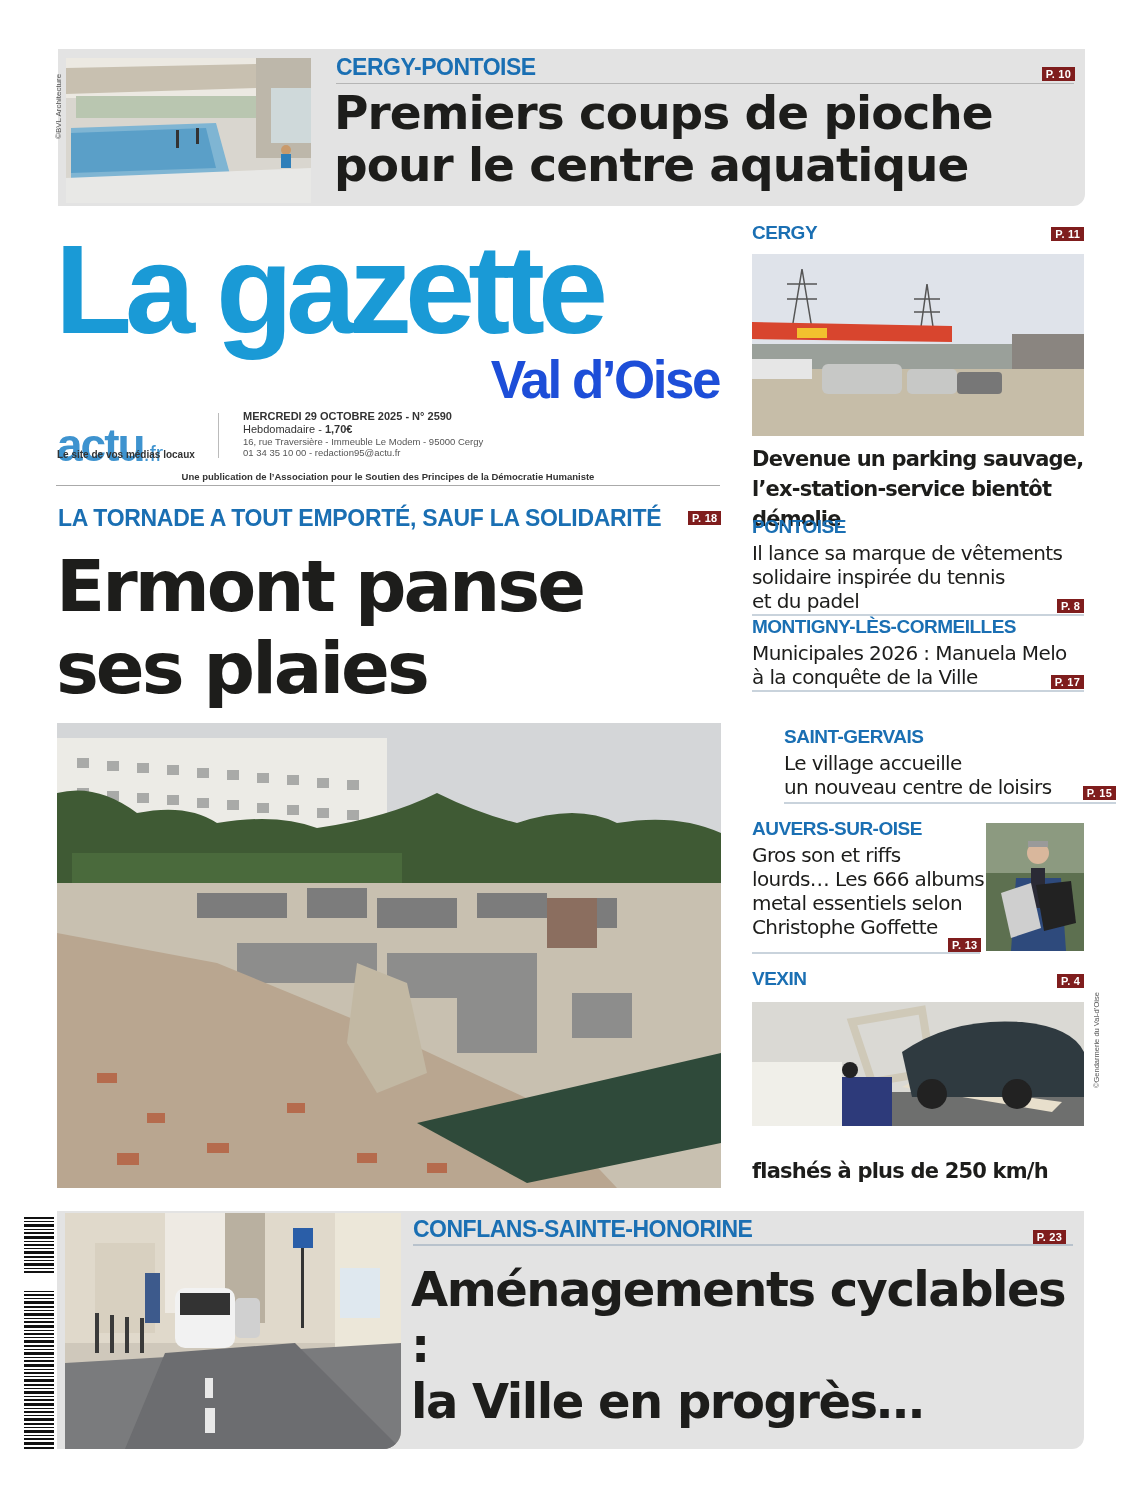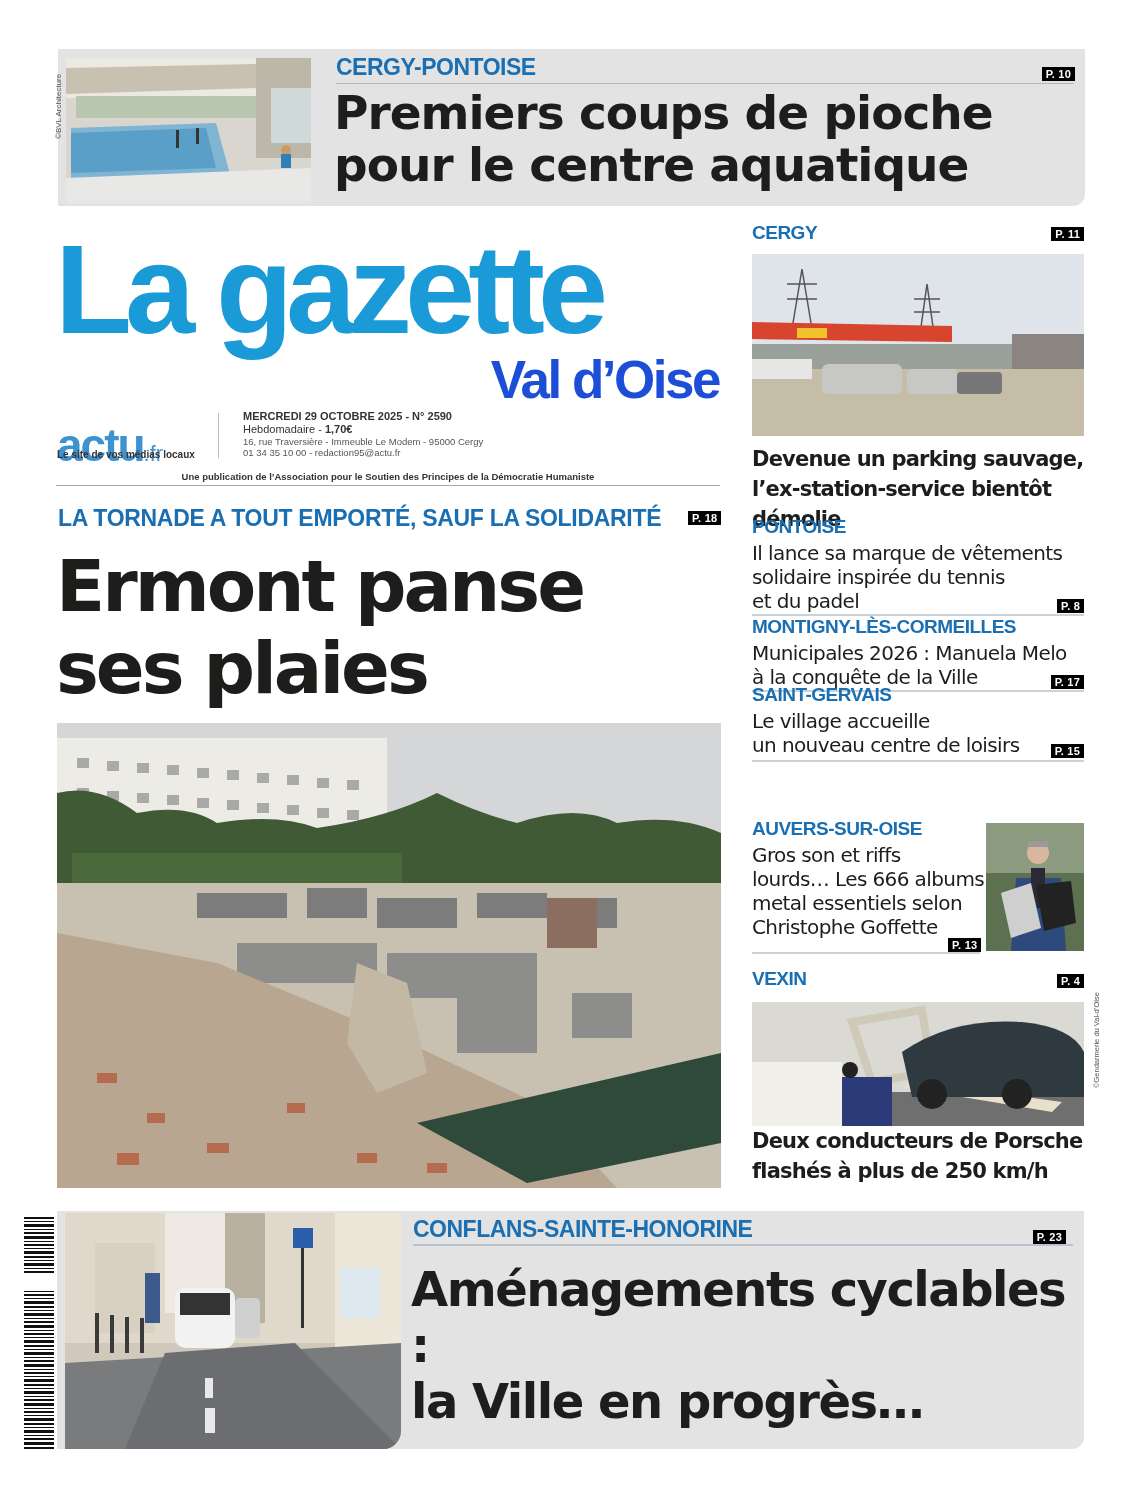--- a/index.html
+++ b/index.html
@@ -1,19 +1,19 @@
 <!DOCTYPE html>
 <html><head>
 <meta charset="utf-8">
 <style>
   * { box-sizing: border-box; margin: 0; padding: 0; }
   html, body { width: 1141px; height: 1500px; background: #ffffff; overflow: hidden; }
   body { position: relative; font-family: "DejaVu Sans", sans-serif; color: #1d1d1b; }
   .badge {
-    display: inline-block; background: #000000; color: #fff;
+    display: inline-block; background: #7f1d1d; color: #fff;
     font-family: "Liberation Sans", sans-serif; font-weight: bold;
     font-size: 11px; line-height: 14px; padding: 0 4px; letter-spacing: 0.2px;
   }
   .rubric {
     font-family: "Liberation Sans", sans-serif; font-weight: bold;
     color: #1a6fb3; letter-spacing: -0.5px;
   }
   .headline-text {
     font-family: "DejaVu Sans", sans-serif; font-weight: bold; color: #1d1d1b;
     letter-spacing: -1px;
@@ -88,21 +88,21 @@
   #pontoise { top: 516px; height: 100px; }
   #pontoise-body { position: absolute; left: 0; top: 25px; }
   #pontoise-badge { position: absolute; right: 0; top: 83px; }
   #pontoise .rule { top: 98px; }
 
   #montigny { top: 616px; height: 80px; }
   #montigny-body { position: absolute; left: 0; top: 25px; }
   #montigny-badge { position: absolute; right: 0; top: 59px; }
   #montigny .rule { top: 74px; }
 
-  #gervais { top: 684px; height: 80px; }
+  #gervais { top: 726px; height: 80px; margin-left: 32px; }
   #gervais-body { position: absolute; left: 0; top: 25px; }
   #gervais-badge { position: absolute; right: 0; top: 60px; }
   #gervais .rule { top: 76px; }
 
   #auvers { top: 818px; height: 140px; }
   #auvers-body { position: absolute; left: 0; top: 25px; }
   #auvers-badge { position: absolute; left: 196px; top: 120px; }
   #auvers .rule { top: 134px; width: 228px; }
   #auvers-photo { left: 234px; top: 5px; width: 98px; height: 128px; }
 
@@ -335,21 +335,21 @@
       <polygon points="150,85 300,110 310,100 160,80" fill="#e8dfcc"></polygon>
       <path d="M150,50 Q200,15 270,20 Q320,25 332,50 L332,95 L160,95 Z" fill="#2f3a40"></path>
       <circle cx="180" cy="92" r="15" fill="#222"></circle>
         <circle cx="265" cy="92" r="15" fill="#222"></circle>
       <rect x="90" y="75" width="50" height="49" fill="#2d3a7a"></rect>
       <circle cx="98" cy="68" r="8" fill="#222"></circle>
     </svg>
   </div>
   <span id="vexin-credit">©Gendarmerie du Val-d’Oise</span>
   <div id="vexin-head" class="side-head">
-    <span>Deux conducteurs de Porsche</span><br>
+    <br>
     <span>flashés à plus de 250 km/h</span>
   </div>
 </article>
 
 <div id="barcode">
   <svg viewBox="0 0 30 232" preserveAspectRatio="none" width="30" height="232">
     <g fill="#111">
       <rect y="0" width="30" height="2"></rect>
         <rect y="4" width="30" height="1"></rect>
         <rect y="7" width="30" height="3"></rect>

